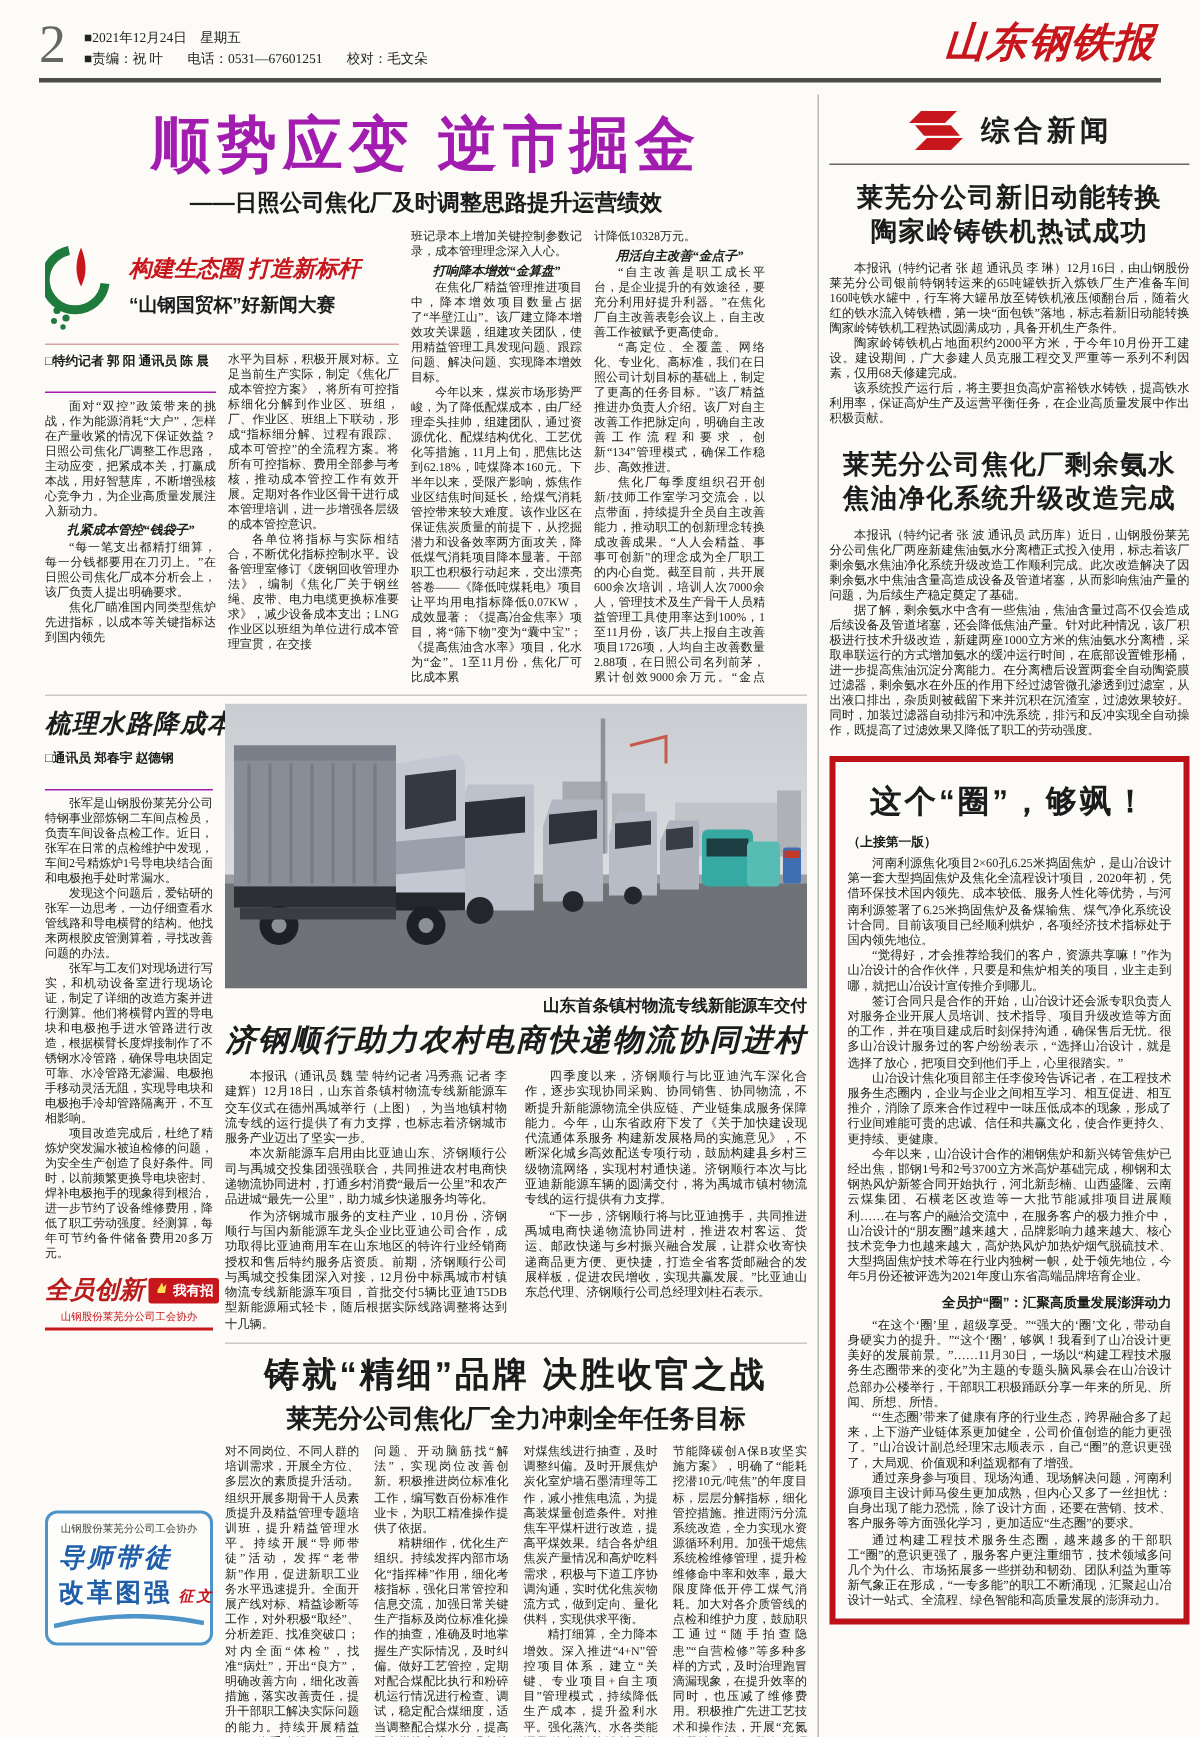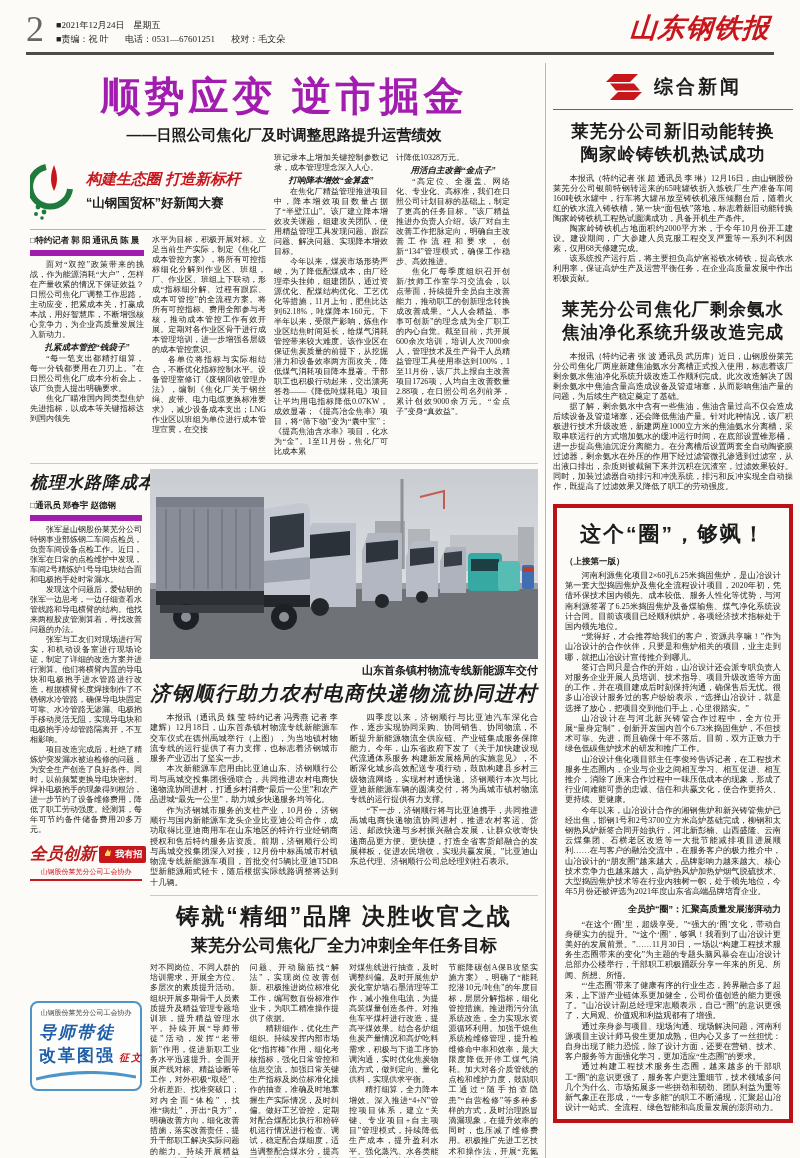--- a/index.html
+++ b/index.html
@@ -26,21 +26,21 @@
       font-size:15px;margin-bottom:8px;}
   .leadbody{display:flex;gap:8px;height:304px;overflow:hidden;}
   .lead-col{width:114px;flex:0 0 114px;}
   .groupA{width:236px;flex:0 0 236px;}
   .logobox{height:76px;display:flex;align-items:center;border-bottom:1px solid #d9a3a3;margin-bottom:5px;}
   .logobox .ltxt{padding-left:4px;}
   .logobox .l1{color:#c8161d;font-weight:900;font-style:italic;font-size:15px;
       font-family:"Liberation Sans","DejaVu Sans",sans-serif;white-space:nowrap;}
   .logobox .l2{font-weight:bold;font-size:12.5px;margin-top:6px;font-family:"Liberation Sans","DejaVu Sans",sans-serif;}
   .subcols{display:flex;gap:8px;}
-  .byline{font-size:8.5px;font-weight:bold;border-bottom:6px solid #a21caf;padding-bottom:3px;margin-bottom:4px;}
+  .byline{font-size:8.5px;font-weight:bold;border-bottom:1px solid #a21caf;padding-bottom:14px;margin-bottom:4px;}
   .body-text{font-size:8px;line-height:10px;text-align:justify;}
   .body-text p{margin:0;text-indent:2em;}
   .body-text p.cont{text-indent:0;}
   .body-text p.sub{text-indent:0;text-align:center;font-weight:bold;font-style:italic;margin:2px 0;font-size:8.5px;}
   
   .sect-rule{border-top:1px solid #c9c9c9;margin:6px 0 5px 0;}
   .photorow{display:flex;gap:8px;}
   .narrowcol{width:112px;flex:0 0 112px;}
   .widecol{flex:1;min-width:0;}
   .photo{width:388px;height:190px;display:block;}
@@ -146,20 +146,21 @@
         </div>
         <div class="lead-col body-text">
             <p class="cont">班记录本上增加关键控制参数记录，成本管理理念深入人心。</p>
             <p class="sub">打响降本增效“金算盘”</p>
             <p>在焦化厂精益管理推进项目中，降本增效项目数量占据了“半壁江山”。该厂建立降本增效攻关课题，组建攻关团队，使用精益管理工具发现问题、跟踪问题、解决问题、实现降本增效目标。</p>
             <p>今年以来，煤炭市场形势严峻，为了降低配煤成本，由厂经理牵头挂帅，组建团队，通过资源优化、配煤结构优化、工艺优化等措施，11月上旬，肥焦比达到62.18%，吨煤降本160元。下半年以来，受限产影响，炼焦作业区结焦时间延长，给煤气消耗管控带来较大难度。该作业区在保证焦炭质量的前提下，从挖掘潜力和设备效率两方面攻关，降低煤气消耗项目降本显著。干部职工也积极行动起来，交出漂亮答卷——《降低吨煤耗电》项目让平均用电指标降低0.07KW，成效显著；《提高冶金焦率》项目，将“筛下物”变为“囊中宝”；《提高焦油含水率》项目，化水为“金”。1至11月份，焦化厂可比成本累</p>
           </div>
         <div class="lead-col body-text">
             <p class="cont">计降低10328万元。</p>
             <p class="sub">用活自主改善“金点子”</p>
+            <p>“自主改善是职工成长平台，是企业提升的有效途径，要充分利用好提升利器。”在焦化厂自主改善表彰会议上，自主改善工作被赋予更高使命。</p>
             <p>“高定位、全覆盖、网络化、专业化、高标准，我们在日照公司计划目标的基础上，制定了更高的任务目标。”该厂精益推进办负责人介绍。该厂对自主改善工作把脉定向，明确自主改善工作流程和要求，创新“134”管理模式，确保工作稳步、高效推进。</p>
             <p>焦化厂每季度组织召开创新/技师工作室学习交流会，以点带面，持续提升全员自主改善能力，推动职工的创新理念转换成改善成果。“人人会精益、事事可创新”的理念成为全厂职工的内心自觉。截至目前，共开展600余次培训，培训人次7000余人，管理技术及生产骨干人员精益管理工具使用率达到100%，1至11月份，该厂共上报自主改善项目1726项，人均自主改善数量2.88项，在日照公司名列前茅，累计创效9000余万元。“金点子”变身“真效益”。</p>
           </div>
       </div>
 
       <div class="sect-rule"></div>
 
       <div class="photorow">
 
         <div class="narrowcol">
@@ -327,21 +328,20 @@
           </div>
       </div>
 
       <div class="redbox">
         <div class="rtitle">这个“圈”，够飒！</div>
         <div class="cont-note">（上接第一版）</div>
         <div class="side-text">
             <p>河南利源焦化项目2×60孔6.25米捣固焦炉，是山冶设计第一套大型捣固焦炉及焦化全流程设计项目，2020年初，凭借环保技术国内领先、成本较低、服务人性化等优势，与河南利源签署了6.25米捣固焦炉及备煤输焦、煤气净化系统设计合同。目前该项目已经顺利烘炉，各项经济技术指标处于国内领先地位。</p>
             <p>“觉得好，才会推荐给我们的客户，资源共享嘛！”作为山冶设计的合作伙伴，只要是和焦炉相关的项目，业主走到哪，就把山冶设计宣传推介到哪儿。</p>
             <p>签订合同只是合作的开始，山冶设计还会派专职负责人对服务企业开展人员培训、技术指导、项目升级改造等方面的工作，并在项目建成后时刻保持沟通，确保售后无忧。很多山冶设计服务过的客户纷纷表示，“选择山冶设计，就是选择了放心，把项目交到他们手上，心里很踏实。”</p>
-            <p>山冶设计在与河北新兴铸管合作过程中，全方位开展“量身定制”，创新开发国内首个6.73米捣固焦炉，不但技术可靠、先进，而且确保十年不落后。目前，双方正致力于绿色低碳焦炉技术的研发和推广工作。</p>
             <p>山冶设计焦化项目部主任李俊玲告诉记者，在工程技术服务生态圈内，企业与企业之间相互学习、相互促进、相互推介，消除了原来合作过程中一味压低成本的现象，形成了行业间难能可贵的忠诚、信任和共赢文化，使合作更持久、更持续、更健康。</p>
             <p>今年以来，山冶设计合作的湘钢焦炉和新兴铸管焦炉已经出焦，邯钢1号和2号3700立方米高炉基础完成，柳钢和太钢热风炉新签合同开始执行，河北新彭楠、山西盛隆、云南云煤集团、石横老区改造等一大批节能减排项目进展顺利……在与客户的融洽交流中，在服务客户的极力推介中，山冶设计的“朋友圈”越来越大，品牌影响力越来越大、核心技术竞争力也越来越大，高炉热风炉加热炉烟气脱硫技术、大型捣固焦炉技术等在行业内独树一帜，处于领先地位，今年5月份还被评选为2021年度山东省高端品牌培育企业。</p>
           </div>
         <div class="rsub">全员护“圈”：汇聚高质量发展澎湃动力</div>
         <div class="side-text">
             <p>“在这个‘圈’里，超级享受。”“强大的‘圈’文化，带动自身硬实力的提升。”“这个‘圈’，够飒！我看到了山冶设计更美好的发展前景。”……11月30日，一场以“构建工程技术服务生态圈带来的变化”为主题的专题头脑风暴会在山冶设计总部办公楼举行，干部职工积极踊跃分享一年来的所见、所闻、所想、所悟。</p>
             <p>“‘生态圈’带来了健康有序的行业生态，跨界融合多了起来，上下游产业链体系更加健全，公司价值创造的能力更强了。”山冶设计副总经理宋志顺表示，自己“圈”的意识更强了，大局观、价值观和利益观都有了增强。</p>
             <p>通过亲身参与项目、现场沟通、现场解决问题，河南利源项目主设计师马俊生更加成熟，但内心又多了一丝担忧：自身出现了能力恐慌，除了设计方面，还要在营销、技术、客户服务等方面强化学习，更加适应“生态圈”的要求。</p>
             <p>通过构建工程技术服务生态圈，越来越多的干部职工“圈”的意识更强了，服务客户更注重细节，技术领域多问几个为什么、市场拓展多一些拼劲和韧劲、团队利益为重等新气象正在形成，“一专多能”的职工不断涌现，汇聚起山冶设计一站式、全流程、绿色智能和高质量发展的澎湃动力。</p>
           </div>

